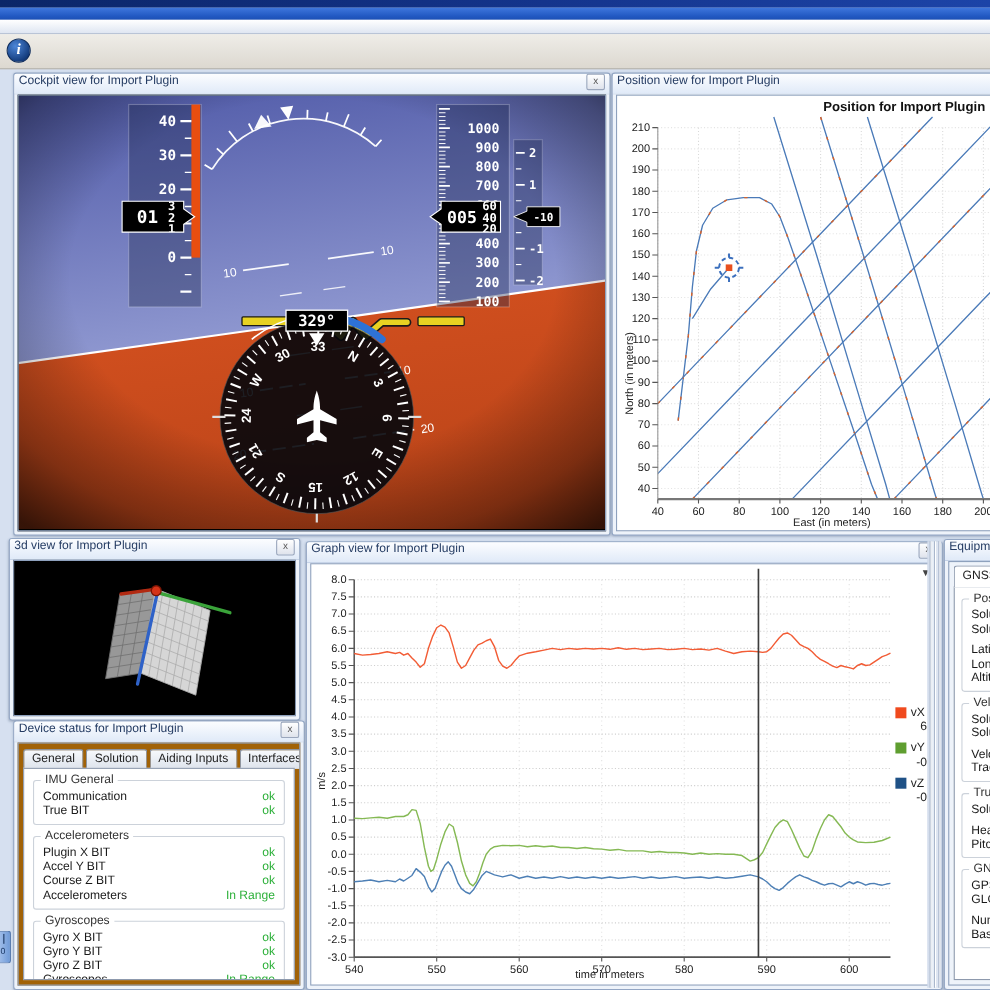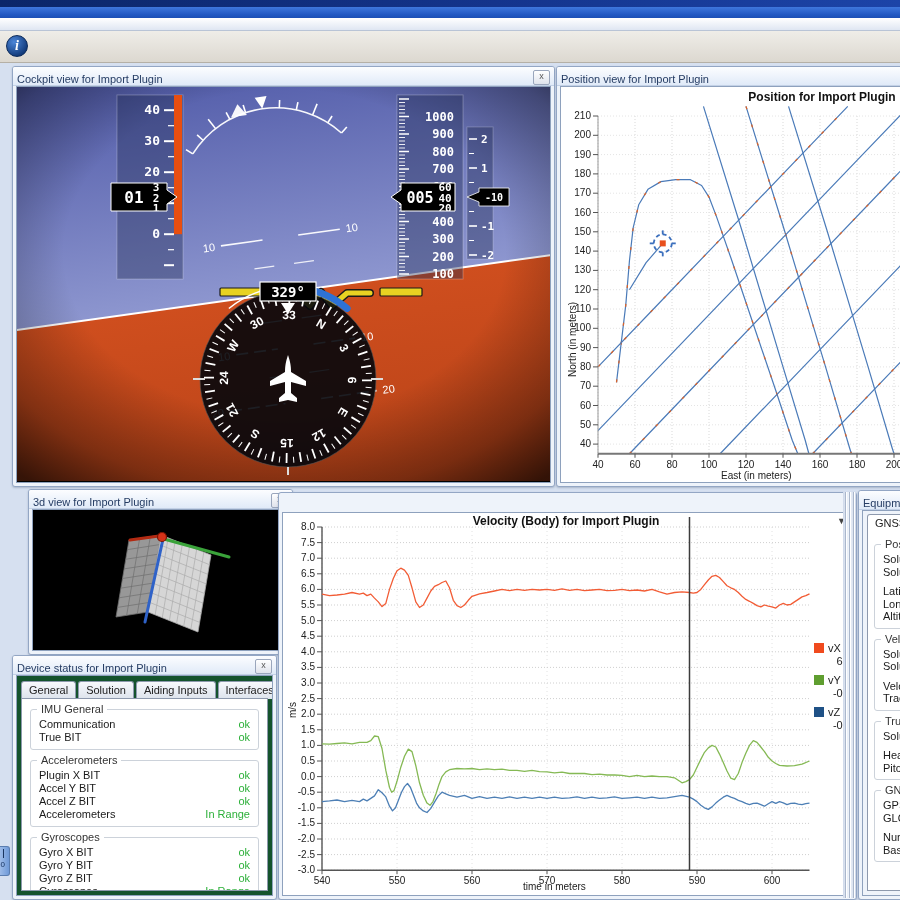--- a/index.html
+++ b/index.html
@@ -9,21 +9,21 @@
   .bar-navy{position:absolute;left:0;top:0;width:900px;height:7px;background:linear-gradient(90deg,#0b2668,#14348c 55%,#1c44a8)}
   .bar-blue{position:absolute;left:0;top:7px;width:900px;height:11px;background:linear-gradient(#3f77dd,#2258c2 70%,#1c4fb4)}
   .menustrip{position:absolute;left:0;top:18px;width:900px;height:12px;background:linear-gradient(#ffffff,#dfe6f2);border-bottom:1px solid #b9c4d6}
   .toolbar{position:absolute;left:0;top:31px;width:900px;height:31px;background:linear-gradient(#efede8,#dcd8d0);border-bottom:1px solid #b5b0a6}
   .infobtn{position:absolute;left:5px;top:3px;width:24px;height:24px;border-radius:4px;display:flex;align-items:center;justify-content:center;cursor:default}
   .infobtn .circ{width:20px;height:20px;border-radius:50%;background:radial-gradient(circle at 35% 30%,#4c86d8,#123a7a 75%);
        border:1px solid #0c2a5a;color:#fff;font-family:"Liberation Serif",serif;font-style:italic;font-weight:bold;
        font-size:14px;line-height:19px;text-align:center}
   
   .panel{position:absolute;background:#eef3fa;border:1px solid #93a6c4;border-radius:3px;box-shadow:0 1px 2px rgba(40,60,90,.25)}
-  .ptitle{height:18px;display:flex;align-items:flex-end;padding:0 4px;background:linear-gradient(#fcfdff,#e0eaf8);
+  .ptitle{height:18px;display:flex;align-items:flex-start;padding:0 4px;background:linear-gradient(#fcfdff,#e0eaf8);
        border-bottom:1px solid #c3d1e6;font-size:11px;color:#253c63;border-radius:2px 2px 0 0;white-space:nowrap}
   .ptitle .t{flex:1;overflow:hidden}
   .pclose{width:15px;height:13px;border:1px solid #9aa6bc;border-radius:2px;background:linear-gradient(#ffffff,#dfe3ec);
        font-size:9px;line-height:11px;text-align:center;color:#555;flex:0 0 auto}
   .pbody{position:absolute;top:19px;left:3px;right:3px;bottom:3px;background:#fff;border:1px solid #8ea1bd;overflow:hidden}
   .dark .pbody{background:#000}
   
   .chart-title{position:absolute;font-size:12px;font-weight:bold;color:#111;white-space:nowrap}
   .axis-label-x{position:absolute;font-size:10px;color:#222;white-space:nowrap}
   .ylabel-rot{position:absolute;font-size:10px;color:#222;transform:rotate(-90deg);transform-origin:left top;white-space:nowrap}
@@ -643,21 +643,21 @@
         <line x1="101.75" y1="143.38" x2="101.75" y2="147.38" stroke="#3b6fbd" stroke-width="1.8"></line>
         <line x1="101.75" y1="165.38" x2="101.75" y2="169.38" stroke="#3b6fbd" stroke-width="1.8"></line>
         <line x1="88.75" y1="156.38" x2="92.75" y2="156.38" stroke="#3b6fbd" stroke-width="1.8"></line>
         <line x1="110.75" y1="156.38" x2="114.75" y2="156.38" stroke="#3b6fbd" stroke-width="1.8"></line>
         <rect x="98.75" y="153.38" width="6" height="6" fill="#e8501e"></rect>
       </svg>
     <div class="axis-label-x" style="left:160px;top:383px">East (in meters)</div>
   </div>
 </div>
 
-<div class="panel dark" style="left:28px;top:489px;width:263px;height:164px">
+<div class="panel dark" style="left:8px;top:489px;width:263px;height:164px">
   <div class="ptitle">
     <span class="t">3d view for Import Plugin</span>
     <span class="pclose">x</span>
   </div>
   <div class="pbody">
     <svg id="cube3d" width="257" height="139">
         <rect x="0" y="0" width="257" height="139" fill="#000"></rect>
         <polygon points="128,25 96,30 83,107 115,102" fill="#989898" stroke="#6f6f6f" stroke-width="0.8"></polygon>
         <line x1="117.33333333333333" y1="26.666666666666668" x2="104.33333333333333" y2="103.66666666666667" stroke="#6f6f6f" stroke-width="0.7"></line>
         <line x1="106.66666666666667" y1="28.333333333333332" x2="93.66666666666667" y2="105.33333333333333" stroke="#6f6f6f" stroke-width="0.7"></line>
@@ -688,21 +688,21 @@
         <circle cx="129" cy="27" r="4.5" fill="#d43318" stroke="#7a1505" stroke-width="1.2"></circle>
       </svg>
   </div>
 </div>
 
 <div class="panel" style="left:12px;top:655px;width:263px;height:243px">
   <div class="ptitle">
     <span class="t">Device status for Import Plugin</span>
     <span class="pclose">x</span>
   </div>
-  <div class="pbody" style="background:#14532d">
+  <div class="pbody" style="background:#a16207">
     <div class="tabstrip" id="devTabs">
         <div class="tab">General</div>
         <div class="tab">Solution</div>
         <div class="tab">Aiding Inputs</div>
         <div class="tab">Interfaces</div>
       </div>
     <div class="tabpanel" id="devContent">
         <div class="group">
           <div class="group-name">IMU General</div>
           <div class="kvrow">
@@ -718,21 +718,21 @@
           <div class="group-name">Accelerometers</div>
           <div class="kvrow">
             <div class="lab">Plugin X BIT</div>
             <div class="val">ok</div>
           </div>
           <div class="kvrow">
             <div class="lab">Accel Y BIT</div>
             <div class="val">ok</div>
           </div>
           <div class="kvrow">
-            <div class="lab">Accel Z BIT</div>
+            <div class="lab">Course Z BIT</div>
             <div class="val">ok</div>
           </div>
           <div class="kvrow">
             <div class="lab">Accelerometers</div>
             <div class="val">In Range</div>
           </div>
         </div>
         <div class="group">
           <div class="group-name">Gyroscopes</div>
           <div class="kvrow">
@@ -750,22 +750,25 @@
           <div class="kvrow">
             <div class="lab">Gyroscopes</div>
             <div class="val">In Range</div>
           </div>
         </div>
       </div>
   </div>
 </div>
 
 <div class="panel" style="left:278px;top:492px;width:577px;height:406px">
+  <div class="ptitle">
+    <span class="t">Graph view for Import Plugin</span>
+    <span class="pclose">x</span>
+  </div>
   <div class="pbody">
-    <div class="chart-title" style="top:1px;left:39px;width:488px;text-align:center">Velocity (Body) for Import Plugin</div>
     <span class="dropdown-arrow" style="right:6px;top:3px">▼</span>
     <div class="ylabel-rot" style="left:4px;top:205px">m/s</div>
     <svg id="velChart" width="571" height="384">
         <line x1="39" y1="14" x2="39" y2="357.2" stroke="#e2e2e2" stroke-dasharray="1 3"></line>
         <line x1="114" y1="14" x2="114" y2="357.2" stroke="#e2e2e2" stroke-dasharray="1 3"></line>
         <line x1="189" y1="14" x2="189" y2="357.2" stroke="#e2e2e2" stroke-dasharray="1 3"></line>
         <line x1="264" y1="14" x2="264" y2="357.2" stroke="#e2e2e2" stroke-dasharray="1 3"></line>
         <line x1="339" y1="14" x2="339" y2="357.2" stroke="#e2e2e2" stroke-dasharray="1 3"></line>
         <line x1="414" y1="14" x2="414" y2="357.2" stroke="#e2e2e2" stroke-dasharray="1 3"></line>
         <line x1="489" y1="14" x2="489" y2="357.2" stroke="#e2e2e2" stroke-dasharray="1 3"></line>

